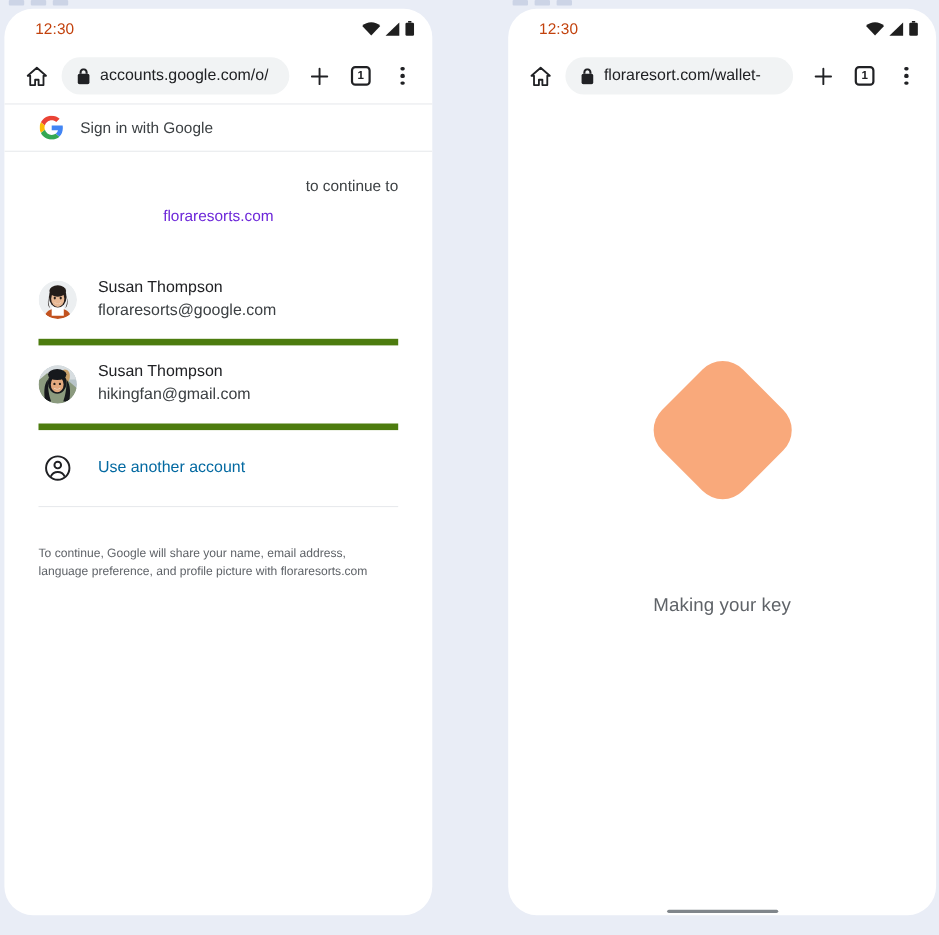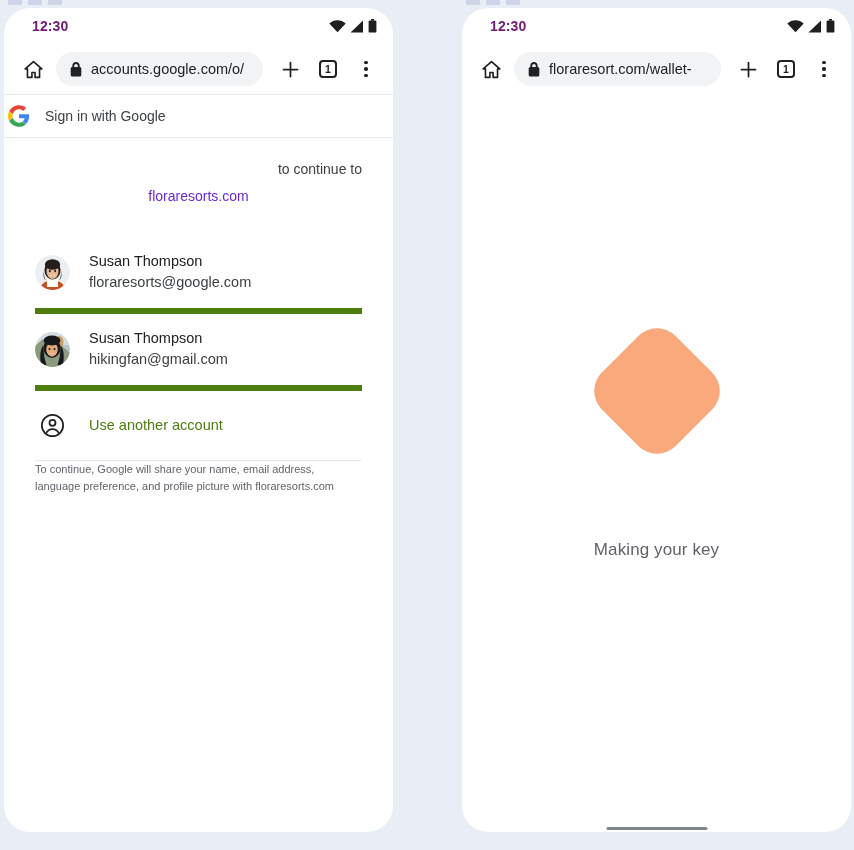--- a/index.html
+++ b/index.html
@@ -56,22 +56,22 @@
   .statusbar {
     height: 36px;
     display: flex;
     align-items: center;
     justify-content: space-between;
     padding: 0 16px 0 28px;
     box-sizing: border-box;
   }
   .status-time {
     font-size: 14px;
-    font-weight: 700;
-    color: #701a75;
+    font-weight: 400;
+    color: #c2410c;
     letter-spacing: 0.1px;
   }
   .status-icons {
     display: flex;
     align-items: center;
     gap: 4px;
   }
 
   
   .toolbar {
@@ -138,21 +138,21 @@
     background: #202124;
   }
 
   
   .gheader {
     height: 44px;
     border-top: 1px solid #e8eaed;
     border-bottom: 1px solid #e8eaed;
     display: flex;
     align-items: center;
-    padding-left: 4px;
+    padding-left: 32px;
     gap: 15px;
     box-sizing: border-box;
   }
   .gheader-text {
     font-size: 14px;
     color: #3c4043;
   }
 
   
   .chooser {
@@ -222,24 +222,25 @@
   .another-icon {
     width: 35px;
     height: 35px;
     display: flex;
     align-items: center;
     justify-content: center;
     flex: 0 0 auto;
   }
   .another-label {
     font-size: 14.5px;
-    color: #4d7c0f;
+    color: #0369a1;
   }
 
   .legal {
+    margin-top: 34px;
     font-size: 11px;
     line-height: 1.55;
     color: #5f6368;
     max-width: 330px;
   }
 
   
   .key-body {
     height: 760px;
     display: flex;

